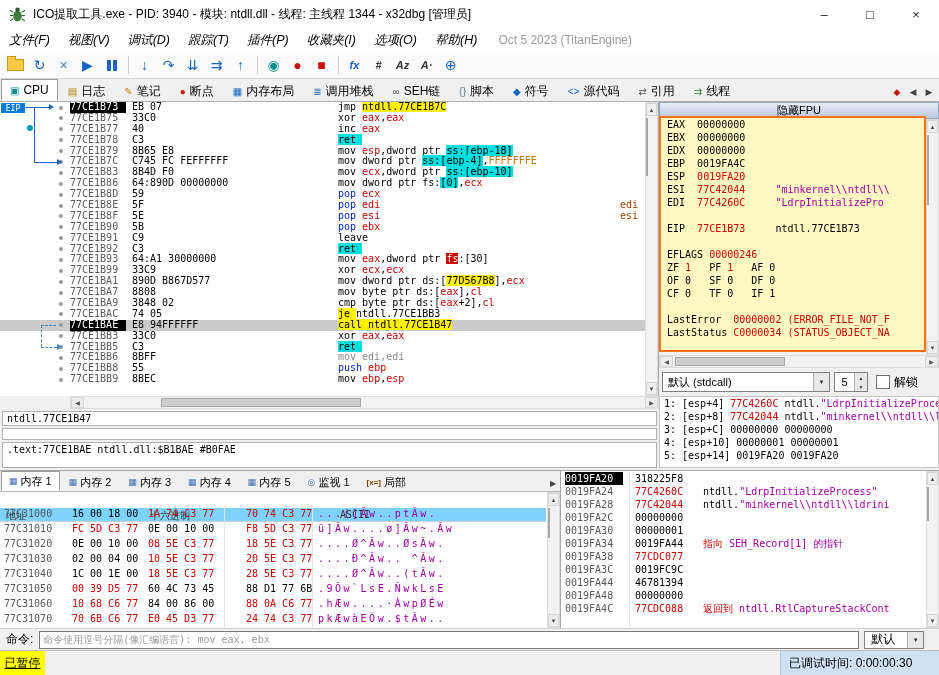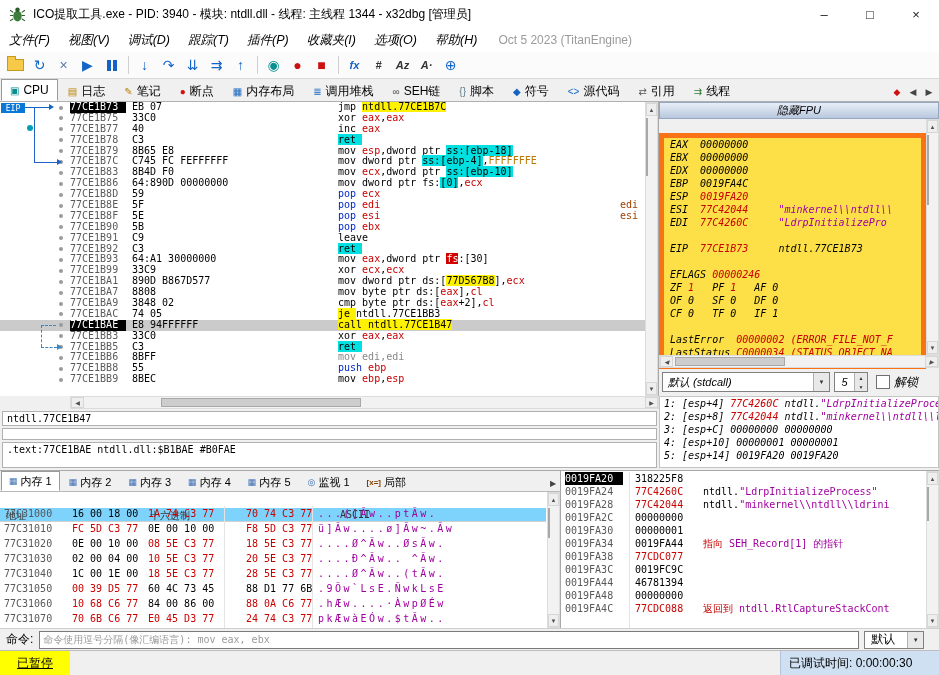--- a/index.html
+++ b/index.html
@@ -92,26 +92,26 @@
   .sb-btn.right{right:0;top:0;width:13px;height:100%;}
   .sb-thumb{position:absolute;background:#cdcdcd;border:1px solid #a8a8a8;box-sizing:border-box;}
   #disasm-vscroll{right:0;top:0;width:13px;height:294px;}
   #disasm-hscroll{left:70px;top:396px;width:589px;height:13px;}
   #reg-vscroll{left:267px;top:17px;width:13px;height:236px;}
   #reg-hscroll{left:0;top:253px;width:280px;height:13px;}
   #dump-vscroll{right:0;top:21px;width:13px;height:136px;}
   #stack-vscroll{right:0;top:0;width:13px;height:157px;}
 
   
-  #regpanel{position:absolute;left:659px;top:102px;width:280px;height:328px;background:#f0f0f0;font-style:italic;}
+  #regpanel{position:absolute;left:659px;top:102px;width:280px;height:328px;background:#f0f0f0;}
   #reg-header{position:absolute;left:0;top:0;width:280px;height:17px;
               background:linear-gradient(#e7eef8,#b9c8de);border:1px solid #94a6c0;box-sizing:border-box;
               font-size:11px;display:flex;align-items:center;justify-content:center;}
-  #reg-rows{position:absolute;left:0;top:31px;width:267px;height:236px;background:#fde047;
-            border:5px solid #f97316;box-sizing:border-box;overflow:hidden;}
+  #reg-rows{position:absolute;left:0;top:14px;width:267px;height:236px;background:#fef9c3;
+            border:2px solid #f97316;box-sizing:border-box;overflow:hidden;}
   .rrow{height:13px;line-height:13px;font-family:"DejaVu Sans Mono",monospace;font-size:10px;
         white-space:pre;padding-left:6px;overflow:hidden;}
   #callconv{position:absolute;left:0;top:268px;width:280px;height:24px;display:flex;align-items:center;}
   .combo{border:1px solid #808080;background:#fff;height:20px;display:flex;align-items:center;
          box-sizing:border-box;font-size:11px;}
   #cc-combo{width:168px;margin-left:3px;justify-content:space-between;padding-left:5px;}
   .combo-arr{width:15px;height:100%;background:#e8e8e8;border-left:1px solid #b0b0b0;
              display:flex;align-items:center;justify-content:center;font-size:6px;color:#333;}
   #cc-spin{width:34px;height:20px;border:1px solid #808080;background:#fff;margin-left:4px;
            display:flex;box-sizing:border-box;}
@@ -176,21 +176,21 @@
           border-top:1px solid #d0d0d0;display:flex;align-items:center;box-sizing:border-box;}
   #cmd-label{margin:0 6px;white-space:nowrap;}
   #cmd-input{width:812px;height:16px;border:1px solid #7a7a7a;background:#fff;
              font-family:"DejaVu Sans Mono",monospace;font-size:10px;padding:0 3px;outline:none;}
   #cmd-input::placeholder{color:#9a9a9a;}
   #cmd-combo{width:60px;height:18px;margin-left:5px;justify-content:space-between;padding-left:6px;font-size:12px;}
 
   
   #statusbar{position:absolute;left:0;top:650px;width:939px;height:25px;background:#f0f0f0;
              border-top:1px solid #bdbdbd;display:flex;align-items:stretch;box-sizing:border-box;}
-  #st-state{width:70px;background:#ffff00;display:flex;align-items:center;justify-content:center;white-space:nowrap;text-decoration:underline;}
+  #st-state{width:45px;background:#ffff00;display:flex;align-items:center;justify-content:center;white-space:nowrap;text-decoration:underline;}
   #st-msg{width:140px;display:flex;align-items:center;border-left:1px solid #cfcfcf;
           border-right:1px solid #cfcfcf;white-space:nowrap;margin-top:43px;}
   #st-fill{flex:1;}
   #st-time{width:150px;background:#cfe0f2;border-left:1px solid #b4c4d8;display:flex;align-items:center;
            padding-left:8px;white-space:nowrap;}
 </style>
 </head>
 <body>
 
 <div id="titlebar">

